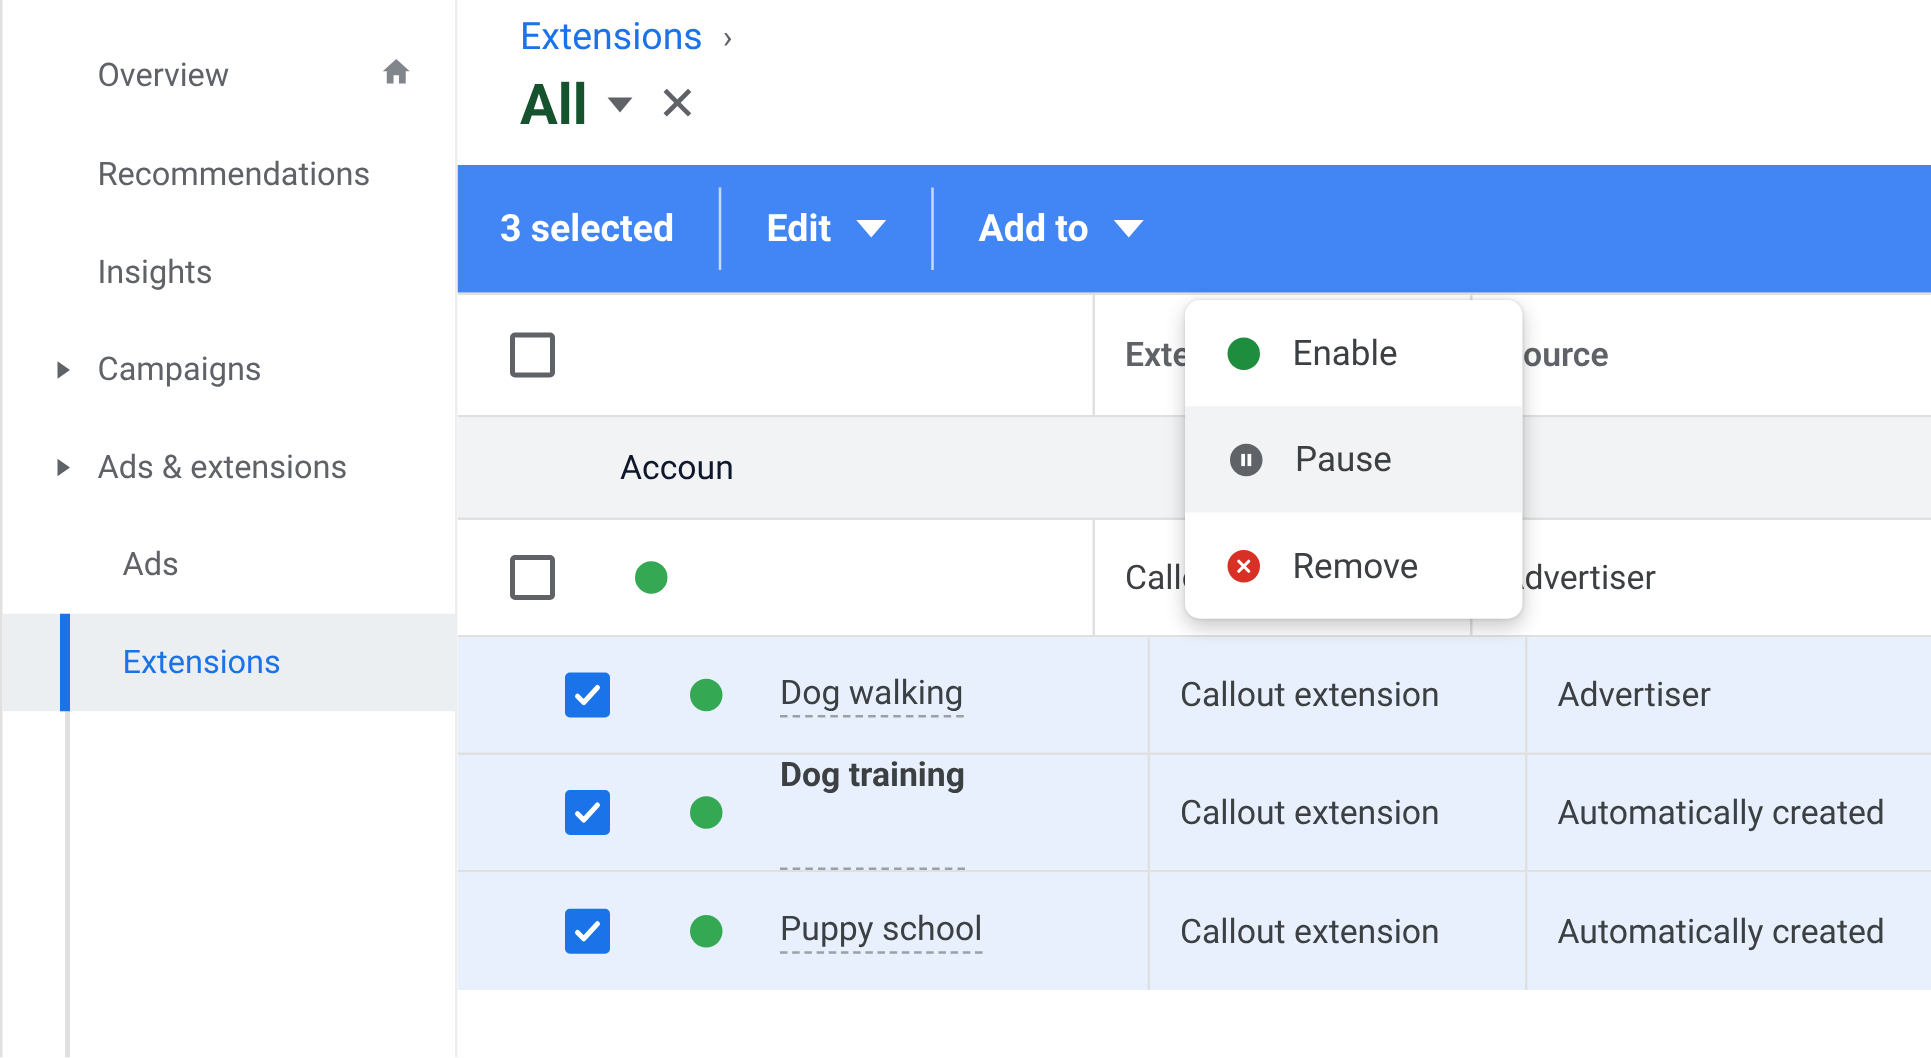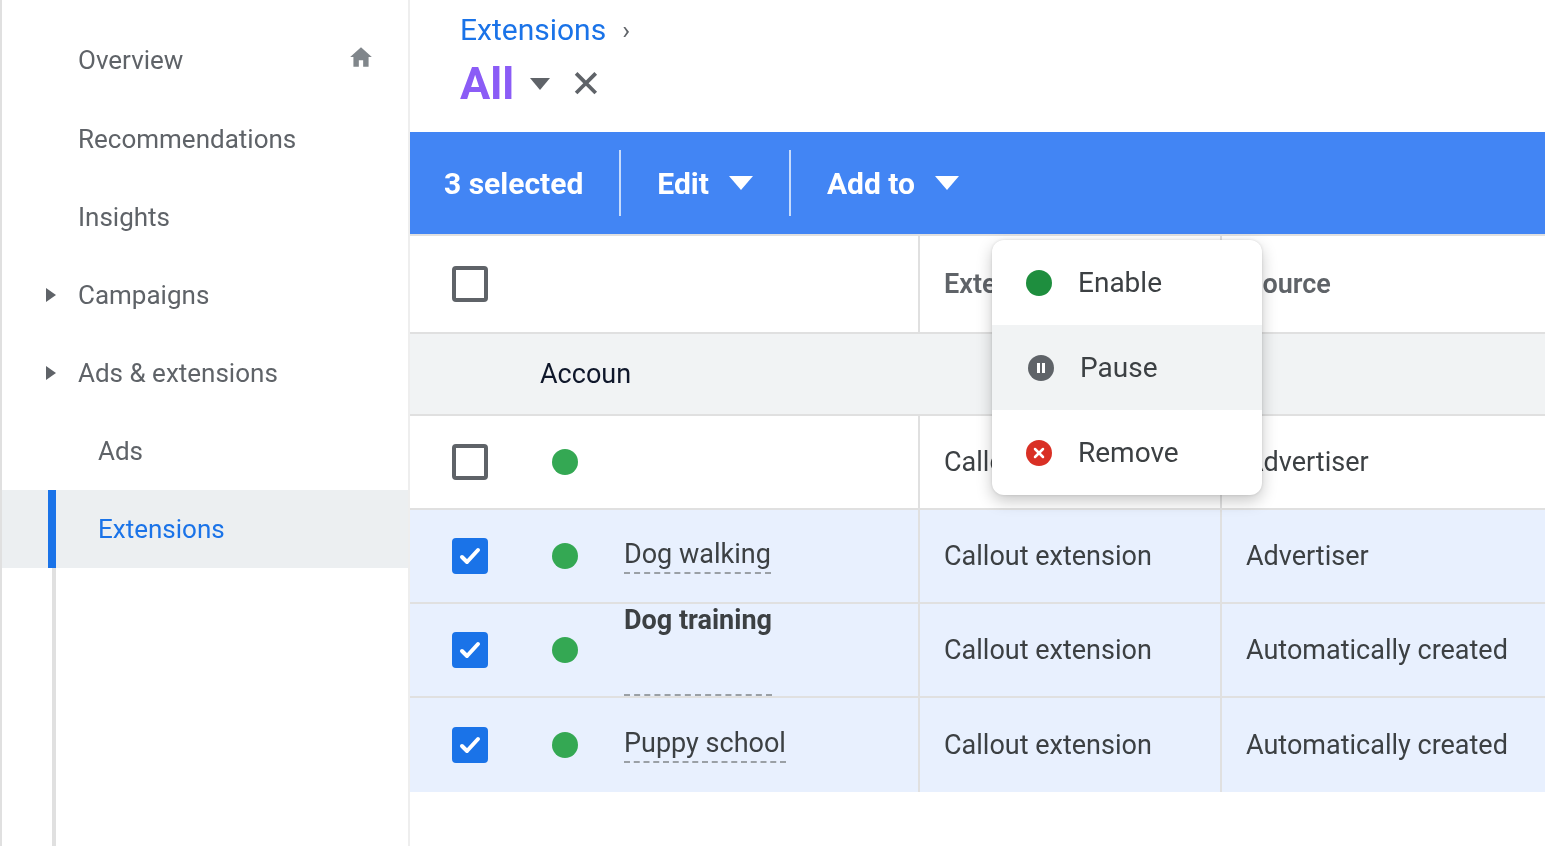--- a/index.html
+++ b/index.html
@@ -14,21 +14,21 @@
     overflow: hidden;
   }
   .app {
     display: flex;
     width: 100%;
     height: 100%;
     border-left: 2px solid #e0e0e0;
   }
   
   .sidebar {
-    width: 408px;
+    width: 364px;
     border-right: 2px solid #eee;
     padding-top: 20px;
     position: relative;
     flex-shrink: 0;
   }
   .nav-item {
     display: flex;
     align-items: center;
     justify-content: space-between;
     padding: 24px 32px 24px 76px;
@@ -98,21 +98,21 @@
   .breadcrumb .chev { color: #5f6368; font-size: 26px; }
   .filter-row {
     display: flex;
     align-items: center;
     gap: 20px;
     margin-top: 10px;
   }
   .filter-label {
     font-size: 45px;
     font-weight: 700;
-    color: #8b5cf6;
+    color: #14532d;
     display: flex;
     align-items: center;
     gap: 16px;
   }
   .down-tri {
     width: 0; height: 0;
     border-left: 10px solid transparent;
     border-right: 10px solid transparent;
     border-top: 12px solid #5f6368;
   }
@@ -217,20 +217,21 @@
     font-size: 27px;
     padding-left: 130px;
   }
   .trow {
     height: 94px;
     font-size: 27px;
     background: #fff;
   }
   .trow.selected {
     background: #e8f0fe;
+    padding-left: 44px;
   }
   .col-check {
     width: 120px;
     display: flex;
     justify-content: center;
   }
   .col-status {
     width: 70px;
     display: flex;
     justify-content: center;

